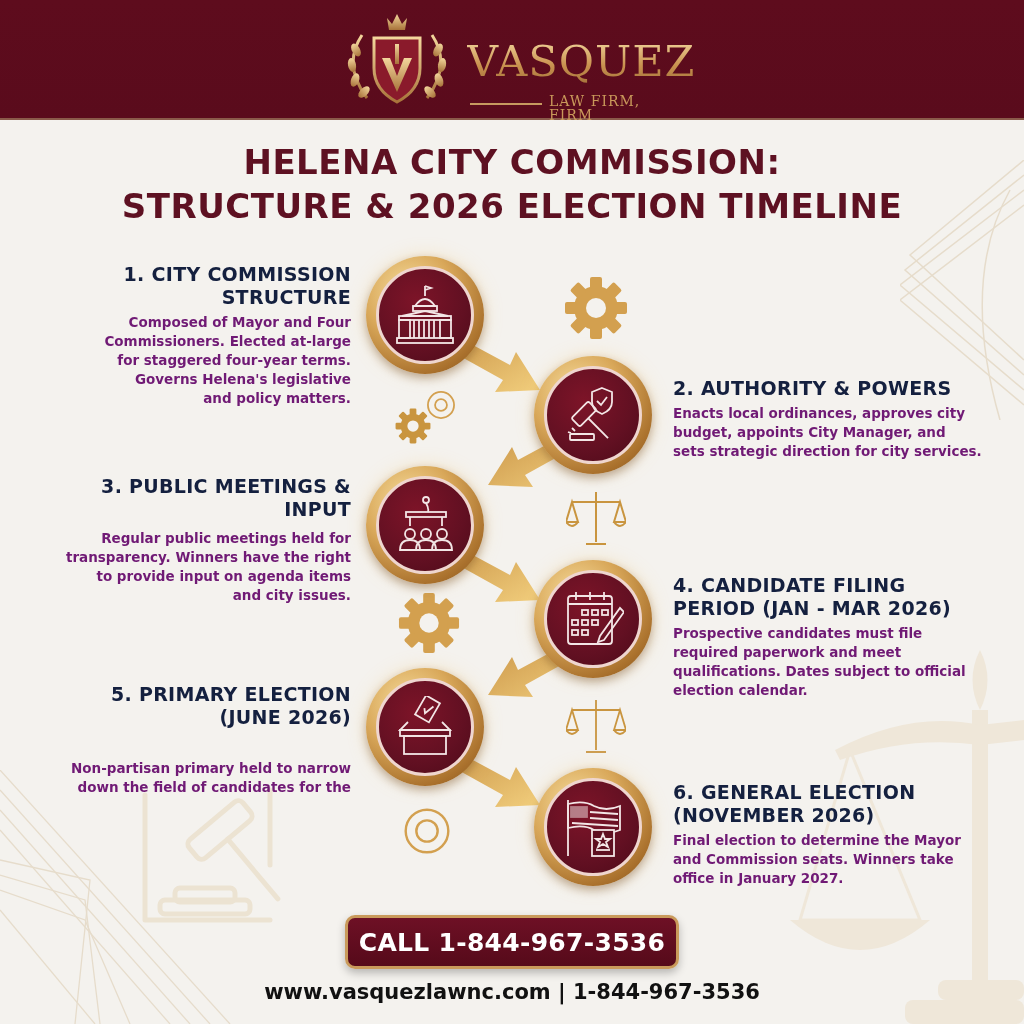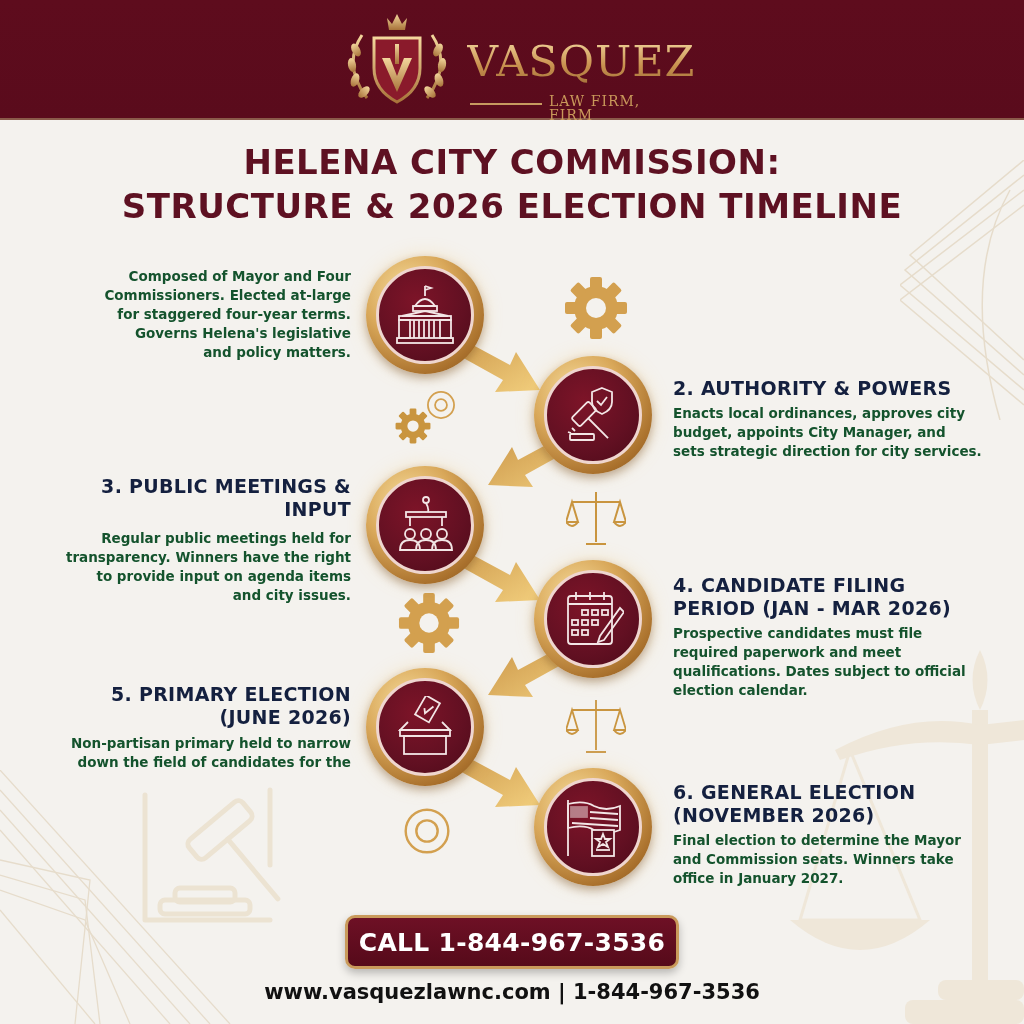--- a/index.html
+++ b/index.html
@@ -38,21 +38,21 @@
     letter-spacing: 0.5px;
   }
   .bg-deco { position: absolute; pointer-events: none; }
   .step-text { position: absolute; color: #111; }
   .step-text h2 {
     font-family: "DejaVu Sans", sans-serif; font-weight: bold;
     font-size: 19px; line-height: 23px; color: #14203f; letter-spacing: 0.3px;
   }
   .step-text p {
     font-family: "DejaVu Sans", sans-serif; font-weight: bold;
-    font-size: 13.5px; line-height: 19px; color: #14532d; margin-top: 4px;
+    font-size: 13.5px; line-height: 19px; color: #701a75; margin-top: 4px;
   }
   .left { text-align: right; }
   .right { text-align: left; }
   .medal {
     position: absolute; width: 118px; height: 118px; border-radius: 50%;
     background: radial-gradient(circle at 35% 30%, #f6dc9c 0%, #d9a85a 40%, #a9702c 75%, #7b4f1e 100%);
     box-shadow: 0 4px 10px rgba(80,40,10,0.35), 0 0 18px rgba(255,210,120,0.35);
   }
   .medal .inner {
     position: absolute; left: 10px; top: 10px; width: 98px; height: 98px; border-radius: 50%;
@@ -366,20 +366,24 @@
         <line x1="28" y1="22" x2="56" y2="24"></line>
         <line x1="10" y1="27" x2="56" y2="30"></line>
       <rect x="30" y="34" width="22" height="26" fill="#5e0f20"></rect>
       <path d="M41,38 L43,43 L48,43 L44,46 L46,51 L41,48 L36,51 L38,46 L34,43 L39,43 Z"></path>
       <line x1="34" y1="54" x2="48" y2="54"></line>
     </svg>
   </div>
 </div>
 
 <div class="step-text left" style="right:673px;top:263px;width:300px;">
+  <h2>
+    <div>1. CITY COMMISSION</div>
+    <div>STRUCTURE</div>
+  </h2>
   <p>
     <span style="display:block">Composed of Mayor and Four</span>
     <span style="display:block">Commissioners. Elected at-large</span>
     <span style="display:block">for staggered four-year terms.</span>
     <span style="display:block">Governs Helena's legislative</span>
     <span style="display:block">and policy matters.</span>
   </p>
 </div>
 
 <div class="step-text right" style="left:673px;top:377px;width:345px;">
@@ -417,21 +421,21 @@
     <span style="display:block">qualifications. Dates subject to official</span>
     <span style="display:block">election calendar.</span>
   </p>
 </div>
 
 <div class="step-text left" style="right:673px;top:683px;width:320px;">
   <h2>
     <div>5. PRIMARY ELECTION</div>
     <div>(JUNE 2026)</div>
   </h2>
-  <p style="margin-top:5px;">
+  <p style="margin-top:30px;">
     <span style="display:block">Non-partisan primary held to narrow</span>
     <span style="display:block">down the field of candidates for the</span>
   </p>
 </div>
 
 <div class="step-text right" style="left:673px;top:781px;width:345px;">
   <h2>
     <div>6. GENERAL ELECTION</div>
     <div>(NOVEMBER 2026)</div>
   </h2>

